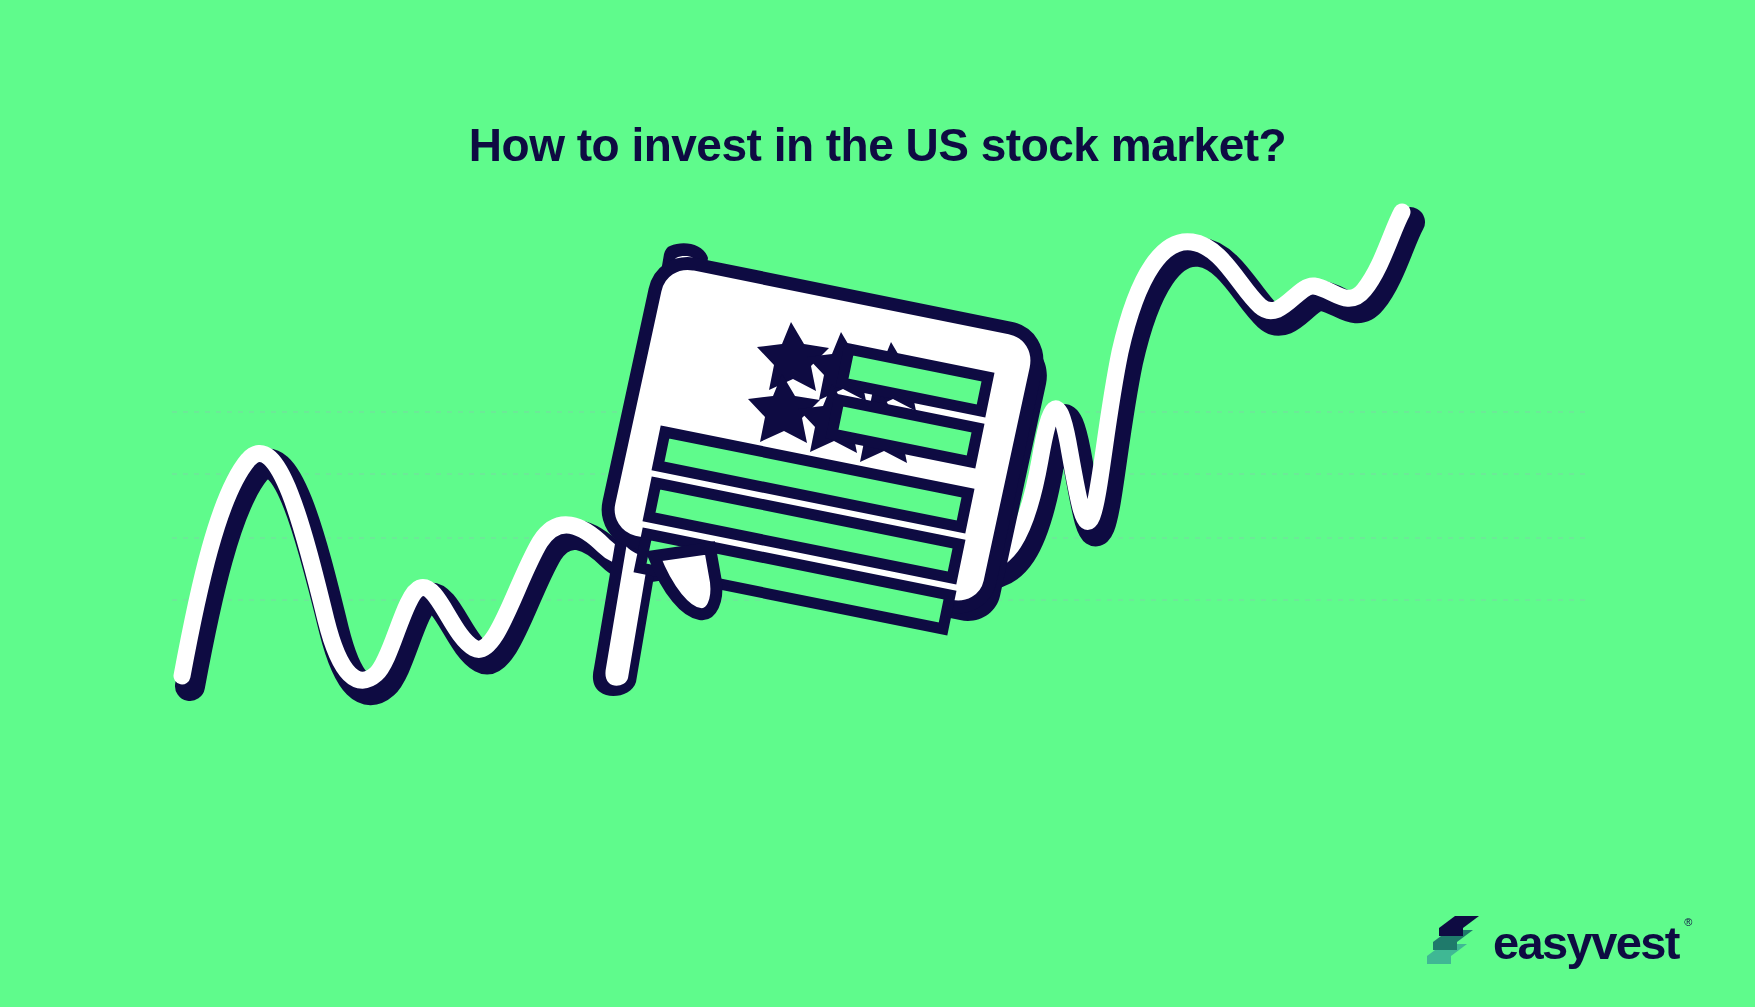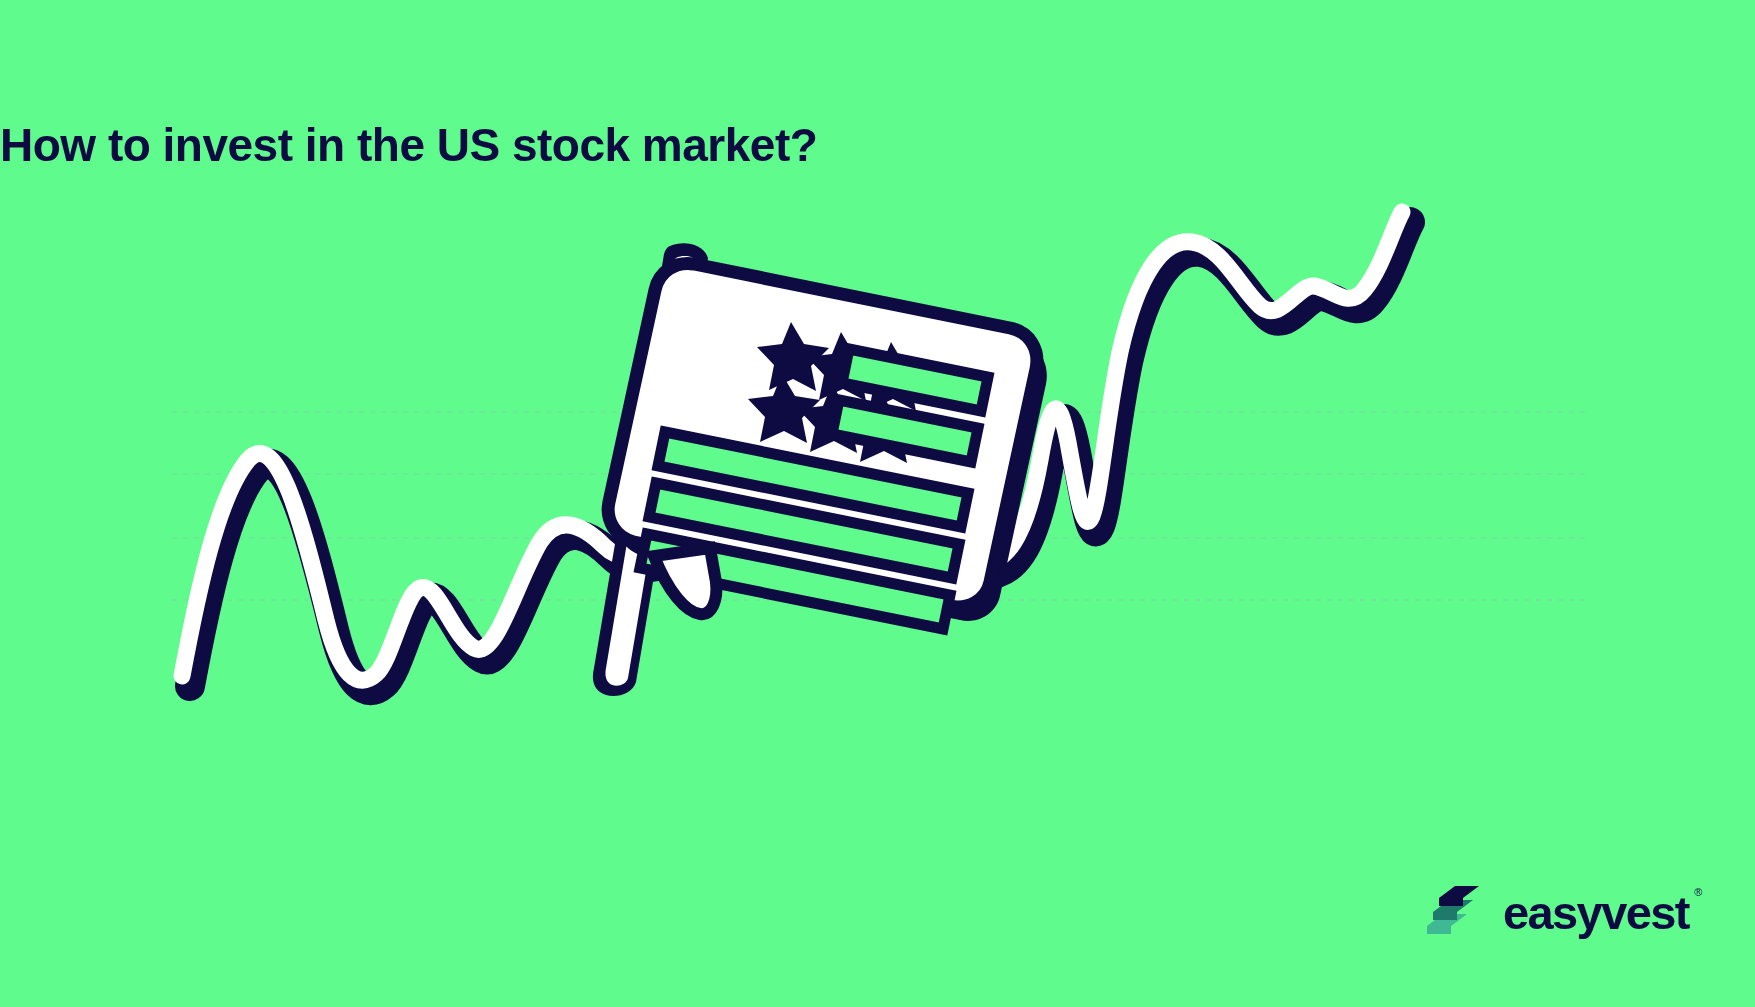--- a/index.html
+++ b/index.html
@@ -18,20 +18,21 @@
     overflow: hidden;
     font-family: "Liberation Sans", sans-serif;
   }
 
   
   .title {
     position: absolute;
     left: 0;
     right: 0;
     top: 88px;
+    text-align: center;
     color: #0E0B42;
     font-family: "Liberation Sans", sans-serif;
     font-size: 46px;
     font-weight: bold;
     letter-spacing: -0.5px;
     line-height: 1.15;
     white-space: nowrap;
   }
 
   
@@ -41,26 +42,26 @@
     top: 0;
     width: 1755px;
     height: 1007px;
     display: block;
   }
 
   
   .logo {
     position: absolute;
     left: 1425px;
-    top: 880px;
+    top: 910px;
     width: 250px;
     height: 64px;
     display: flex;
     align-items: center;
-    gap: 16px;
+    gap: 6px;
   }
   .logo-mark { width: 62px; height: 52px; display: block; flex: 0 0 auto; }
   .logo-word {
     position: relative;
     display: inline-block;
     color: #0E0B42;
     font-family: "Liberation Sans", sans-serif;
     font-size: 47px;
     font-weight: bold;
     letter-spacing: -1.6px;

